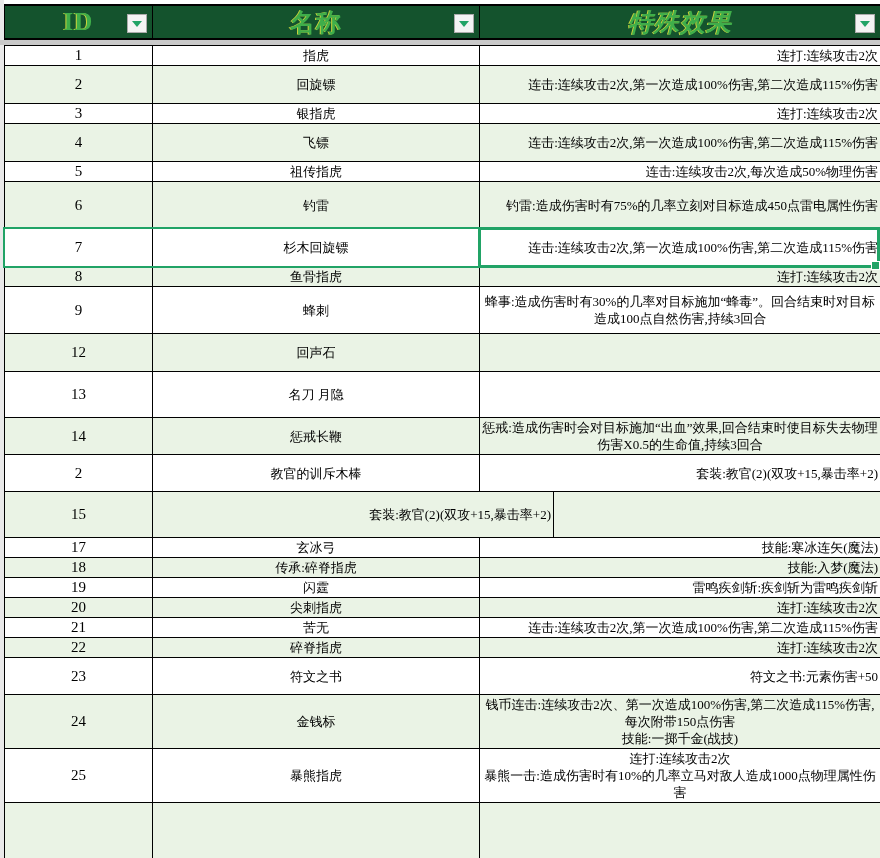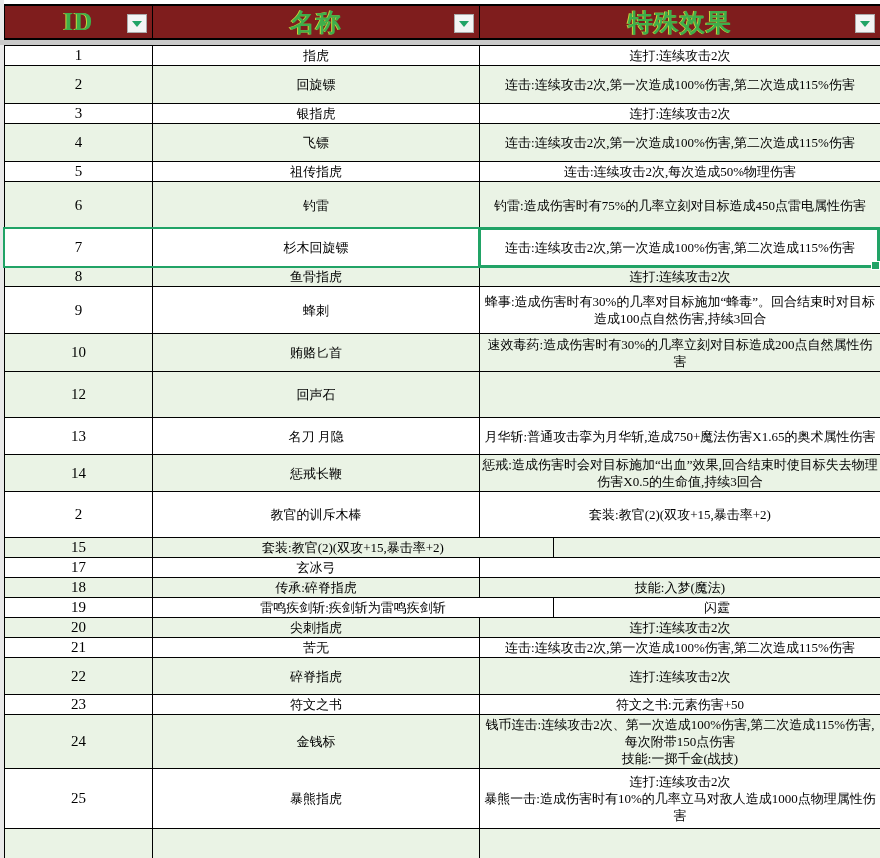--- a/index.html
+++ b/index.html
@@ -2,38 +2,38 @@
 <html><head>
 <meta charset="utf-8">
 <style>
   html,body{margin:0;padding:0;}
   .screen{
     position:relative;width:880px;height:858px;background:#ffffff;overflow:hidden;
     font-family:"Liberation Serif","DejaVu Serif",serif;color:#000;
   }
   .left-strip{position:absolute;left:0;top:0;width:4px;height:858px;background:#e9e9e9;}
   .sheet{position:absolute;left:4px;top:4px;width:876px;border-left:1px solid #000;border-top:2px solid #000;}
-  .header-row{display:flex;height:32px;border-bottom:2px solid #000;background:#7f1d1d;}
+  .header-row{display:flex;height:32px;border-bottom:2px solid #000;background:#14532d;}
   .h-cell{position:relative;display:flex;align-items:center;justify-content:center;border-right:1px solid #000;box-sizing:border-box;}
   .w-id{width:148px;}
   .w-name{width:327px;}
-  .w-effect{width:401px;}
+  .w-effect{width:401px;font-style:italic;}
   .h-label{font-size:25px;font-weight:bold;color:#3fae4a;letter-spacing:1px;text-shadow:-1px 0 0 #ccd33c;}
   .filter-btn{position:absolute;right:5px;bottom:5px;width:20px;height:19px;background:#f4f4f4;border:1px solid #ababab;
     display:flex;align-items:center;justify-content:center;cursor:pointer;box-sizing:border-box;}
   .tri{width:0;height:0;border-left:5px solid transparent;border-right:5px solid transparent;border-top:6px solid #21a366;}
   .pane-divider{width:881px;height:5px;background:#c9c9c9;margin-left:-5px;}
   .rows{border-top:1px solid #000;display:flex;flex-direction:column;}
   .row{display:flex;border-bottom:1px solid #000;background:#fff;box-sizing:border-box;min-height:20px;}
   .row.shaded{background:#eaf3e5;}
   .cell{box-sizing:border-box;border-right:1px solid #000;display:flex;align-items:center;justify-content:center;
     text-align:center;padding:1px 2px;font-size:13px;line-height:17px;position:relative;}
   .c-id{width:148px;font-size:15px;}
   .c-name{width:327px;justify-content:center;}
-  .c-effect{width:401px;}
+  .c-effect{width:401px;justify-content:flex-end;}
   .c-effect span{white-space:pre-line;}
   
   .rows .row:nth-child(2),.rows .row:nth-child(4),.rows .row:nth-child(7),.rows .row:nth-child(10){min-height:38px;}
   .rows .row:nth-child(6),.rows .row:nth-child(9){min-height:47px;}
   .rows .row:nth-child(11),.rows .row:nth-child(14){min-height:46px;}
   .rows .row:nth-child(12),.rows .row:nth-child(13),.rows .row:nth-child(21){min-height:37px;}
   .rows .row:nth-child(24){min-height:60px;}
   .rows .row:nth-child(25){min-height:58px;}
   .row.partial{min-height:12px;max-height:12px;overflow:hidden;border-bottom:none;}
   
@@ -171,47 +171,33 @@
     </div>
     <div class="cell c-name">
       <span>蜂刺</span>
     </div>
     <div class="cell c-effect">
       <span>蜂事:造成伤害时有30%的几率对目标施加“蜂毒”。回合结束时对目标造成100点自然伤害,持续3回合</span>
     </div>
   </div>
         <div class="row shaded">
     <div class="cell c-id">
-      <span>10</span>
-    </div>
-    <div class="cell c-name">
-      <span>贿赂匕首</span>
-    </div>
-    <div class="cell c-effect">
-      <span>速效毒药:造成伤害时有30%的几率立刻对目标造成200点自然属性伤害</span>
-    </div>
-  </div>
-        <div class="row shaded">
-    <div class="cell c-id">
       <span>12</span>
     </div>
     <div class="cell c-name">
       <span>回声石</span>
     </div>
   </div>
         <div class="row">
     <div class="cell c-id">
       <span>13</span>
     </div>
     <div class="cell c-name">
       <span>名刀 月隐</span>
     </div>
-    <div class="cell c-effect">
-      <span>月华斩:普通攻击挛为月华斩,造成750+魔法伤害X1.65的奥术属性伤害</span>
-    </div>
   </div>
         <div class="row shaded">
     <div class="cell c-id">
       <span>14</span>
     </div>
     <div class="cell c-name">
       <span>惩戒长鞭</span>
     </div>
     <div class="cell c-effect">
       <span>惩戒:造成伤害时会对目标施加“出血”效果,回合结束时使目标失去物理伤害X0.5的生命值,持续3回合</span>
@@ -236,41 +222,44 @@
       <span>套装:教官(2)(双攻+15,暴击率+2)</span>
     </div>
   </div>
         <div class="row">
     <div class="cell c-id">
       <span>17</span>
     </div>
     <div class="cell c-name">
       <span>玄冰弓</span>
     </div>
+    <div class="cell c-effect">
+      <span>技能:寒冰连矢(魔法)</span>
+    </div>
   </div>
         <div class="row shaded">
     <div class="cell c-id">
       <span>18</span>
     </div>
     <div class="cell c-name">
       <span>传承:碎脊指虎</span>
     </div>
     <div class="cell c-effect">
       <span>技能:入梦(魔法)</span>
     </div>
   </div>
         <div class="row">
     <div class="cell c-id">
       <span>19</span>
     </div>
+    <div class="cell c-name">
+      <span>闪霆</span>
+    </div>
     <div class="cell c-effect">
       <span>雷鸣疾剑斩:疾剑斩为雷鸣疾剑斩</span>
-    </div>
-    <div class="cell c-name">
-      <span>闪霆</span>
     </div>
   </div>
         <div class="row shaded">
     <div class="cell c-id">
       <span>20</span>
     </div>
     <div class="cell c-name">
       <span>尖刺指虎</span>
     </div>
     <div class="cell c-effect">

